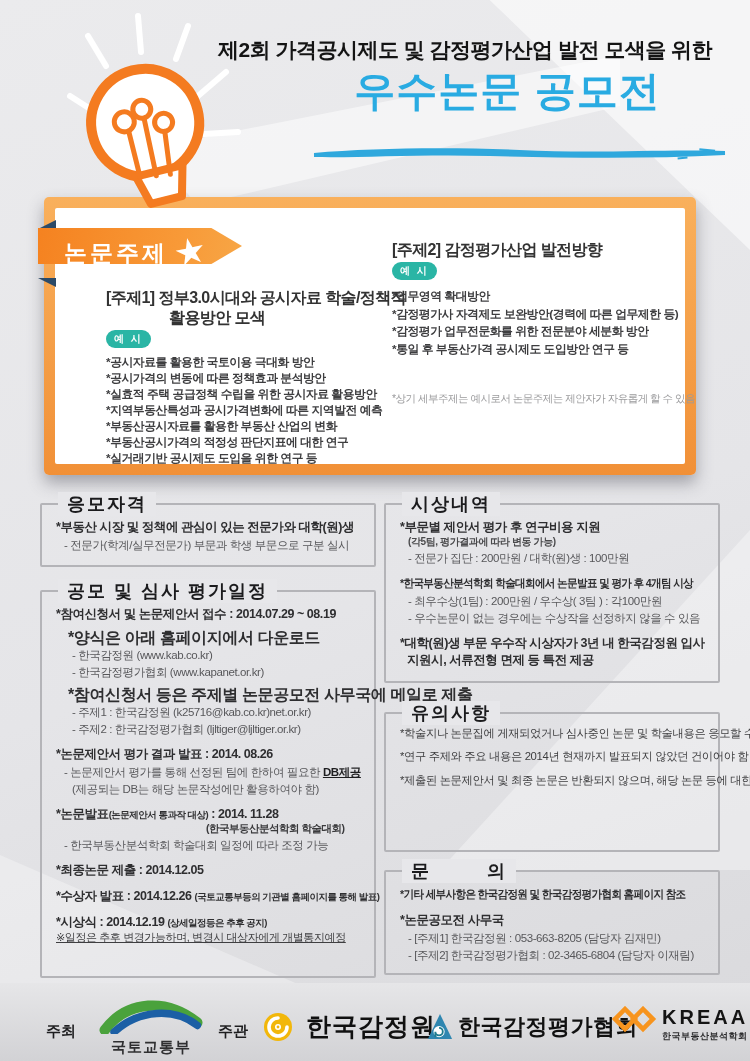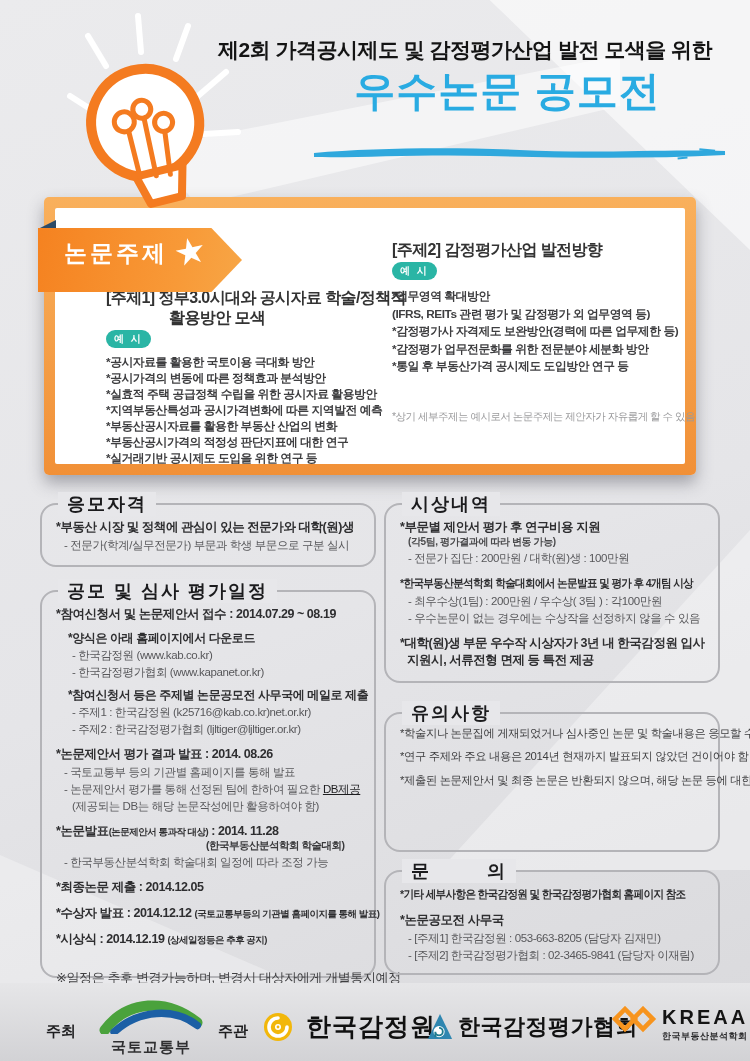--- a/index.html
+++ b/index.html
@@ -25,21 +25,21 @@
   .brush{left:312px;top:146px;width:415px;height:16px;}
   
   .obox{left:44px;top:197px;width:652px;height:278px;border-radius:5px;
         background:linear-gradient(180deg,#f9b05c 0%,#f19037 100%);
         box-shadow:0 8px 16px rgba(80,80,90,.45);}
   .obox-inner{position:absolute;left:11px;top:11px;right:11px;bottom:11px;
               background:#fff;border-radius:2px;}
   .fold{position:absolute;width:18px;height:9px;background:#2c4a67;}
   .fold.top{left:38px;top:220px;clip-path:polygon(0 100%,100% 0,100% 100%);}
   .fold.bot{left:38px;top:278px;clip-path:polygon(0 0,100% 0,100% 100%);}
-  .ribbon{left:38px;top:228px;width:204px;height:64px;z-index:5;
+  .ribbon{left:38px;top:228px;width:204px;height:36px;z-index:5;
           background:linear-gradient(100deg,#f58220 0%,#f89a38 70%,#f7a646 100%);
           clip-path:polygon(0 0,85% 0,100% 50%,85% 100%,0 100%);
           box-shadow:0 3px 6px rgba(120,60,0,.3);}
   .ribbon-label{position:absolute;left:26px;top:0;line-height:50px;color:#fff;
                 font-size:23px;font-weight:800;letter-spacing:3px;}
   .ribbon-star{position:absolute;right:36px;top:3px;color:#fff;font-size:36px;
                transform:rotate(-12deg);}
   .tcol{position:absolute;}
   .t1{left:106px;top:288px;width:284px;}
   .t2{left:392px;top:240px;width:300px;}
@@ -47,37 +47,37 @@
   .theading .l2{padding-left:63px;}
   .badge{display:inline-block;background:#2ab5a5;color:#fff;
          font-size:10px;font-weight:700;padding:2px 8px;border-radius:9px;letter-spacing:2px;}
   .tlist{margin-top:6px;}
   .t2 .tlist{margin-top:8px;}
   .titem{font-size:11.8px;font-weight:600;color:#3e3e40;line-height:16px;
          letter-spacing:-0.45px;white-space:nowrap;}
   .t2 .titem{line-height:17.5px;}
   .footnote{margin-top:34px;font-size:10.5px;color:#9a9a9c;letter-spacing:-0.5px;white-space:nowrap;}
   
-  .fbox{position:absolute;border:2px solid #b4b4b8;border-radius:16px;}
+  .fbox{position:absolute;border:2px solid #b4b4b8;border-radius:2px;}
   .legend{position:absolute;top:-13px;left:16px;background:#e7e7ea;padding:0 9px;
           font-size:18px;font-weight:800;color:#1b1b1d;letter-spacing:2px;white-space:pre;}
   .fcontent{position:absolute;left:14px;right:8px;top:7px;}
   .ln{white-space:nowrap;}
   .ln span{white-space:pre;}
   .main{font-weight:700;font-size:12.5px;color:#2e2e30;margin-top:8px;letter-spacing:-0.45px;line-height:15px;}
   .gap{margin-top:11px;}
-  .main2{font-weight:700;font-size:12px;color:#2e2e30;margin-top:9px;padding-left:12px;letter-spacing:-0.4px;line-height:14px;}
+  .main2{font-weight:700;font-size:16px;color:#2e2e30;margin-top:9px;padding-left:12px;letter-spacing:-0.4px;line-height:14px;}
   .sub{font-weight:400;font-size:11.5px;color:#57575a;margin-top:3px;padding-left:8px;letter-spacing:-0.4px;line-height:14px;}
   .sub2{padding-left:16px;}
   .tiny{font-size:9.5px;font-weight:600;letter-spacing:-0.5px;}
-  .db{text-decoration:underline;font-weight:400;color:#1e1e20;}
+  .db{text-decoration:underline;font-weight:700;color:#1e1e20;}
   .dateplace{font-size:10.5px;font-weight:700;color:#3a3a3c;padding-left:150px;margin-top:0;letter-spacing:-0.5px;line-height:13px;}
   .tinyline{font-size:10px;font-weight:600;color:#4a4a4c;padding-left:8px;margin-top:0;letter-spacing:-0.4px;line-height:13px;}
   .maincont{font-weight:700;font-size:12.5px;color:#2e2e30;padding-left:7px;margin-top:2px;letter-spacing:-0.45px;line-height:15px;}
-  .note{font-size:13px;font-weight:500;color:#3f3f41;margin-top:24px;letter-spacing:-0.4px;line-height:14px;}
+  .note{font-size:11px;font-weight:500;color:#3f3f41;margin-top:0;letter-spacing:-0.4px;line-height:14px;text-decoration:underline;}
   .para{white-space:normal;font-size:11.3px;font-weight:500;color:#3c3c3e;margin-top:7px;line-height:1.45;letter-spacing:-0.35px;}
   .fit{font-size:11.5px;letter-spacing:-0.7px;transform:scaleX(.92);transform-origin:left center;}
   
   .footer{left:0;top:983px;width:750px;height:78px;
           background:linear-gradient(180deg,#e6e6e8 0%,#d2d2d5 100%);}
   .flabel{font-size:15px;font-weight:800;color:#1d1d1f;}
   .gov-name{font-size:15px;font-weight:700;color:#2f2f31;letter-spacing:1px;}
   .kab-name{font-size:25px;font-weight:800;color:#101010;letter-spacing:1px;}
   .kapa-name{font-size:22px;font-weight:800;color:#101010;letter-spacing:0.5px;}
   .kreaa-name{font-size:20px;font-weight:700;color:#141414;letter-spacing:3px;}
@@ -149,21 +149,20 @@
         <div class="titem"><span>*부동산공시가격의 적정성 판단지표에 대한 연구</span></div>
         <div class="titem"><span>*실거래기반 공시제도 도입을 위한 연구 등</span></div>
       </div>
   </div>
 
   <div class="tcol t2">
     <div class="theading">[주제2] 감정평가산업 발전방향</div>
     <span class="badge">예 시</span>
     <div class="tlist">
         <div class="titem"><span>*업무영역 확대방안</span></div>
-        <div class="titem"><span>(IFRS, REITs 관련 평가 및 감정평가 외 업무영역 등)</span></div>
         <div class="titem"><span>*감정평가사 자격제도 보완방안(경력에 따른 업무제한 등)</span></div>
         <div class="titem"><span>*감정평가 업무전문화를 위한 전문분야 세분화 방안</span></div>
         <div class="titem"><span>*통일 후 부동산가격 공시제도 도입방안 연구 등</span></div>
       </div>
     <div class="footnote">*상기 세부주제는 예시로서 논문주제는 제안자가 자유롭게 할 수 있음</div>
   </div>
 
   <div class="fbox" style="left:40px;top:503px;width:332px;height:60px;">
     <div class="legend">응모자격</div>
     <div class="fcontent">
@@ -176,28 +175,27 @@
     <div class="legend">공모 및 심사 평가일정</div>
     <div class="fcontent">
         <div class="ln main"><span>*참여신청서 및 논문제안서 접수 : 2014.07.29 ~ 08.19</span></div>
         <div class="ln main2"><span>*양식은 아래 홈페이지에서 다운로드</span></div>
         <div class="ln sub sub2"><span>- 한국감정원 (www.kab.co.kr)</span></div>
         <div class="ln sub sub2"><span>- 한국감정평가협회 (www.kapanet.or.kr)</span></div>
         <div class="ln main2 gap"><span>*참여신청서 등은 주제별 논문공모전 사무국에 메일로 제출</span></div>
         <div class="ln sub sub2"><span>- 주제1 : 한국감정원 (k25716@kab.co.kr)net.or.kr)</span></div>
         <div class="ln sub sub2"><span>- 주제2 : 한국감정평가협회 (ljltiger@ljltiger.or.kr)</span></div>
         <div class="ln main gap"><span>*논문제안서 평가 결과 발표 : 2014. 08.26</span></div>
-        <div class="ln sub"><span>- 국토교통부 등의 기관별 홈페이지를 통해 발표</span></div>
         <div class="ln sub"><span>- 논문제안서 평가를 통해 선정된 팀에 한하여 필요한 </span><span class="db">DB제공</span></div>
         <div class="ln sub sub2"><span>(제공되는 DB는 해당 논문작성에만 활용하여야 함)</span></div>
         <div class="ln main gap"><span>*논문발표</span><span class="tiny">(논문제안서 통과작 대상)</span><span> : 2014. 11.28</span></div>
         <div class="ln dateplace"><span>(한국부동산분석학회 학술대회)</span></div>
         <div class="ln sub"><span>- 한국부동산분석학회 학술대회 일정에 따라 조정 가능</span></div>
         <div class="ln main gap"><span>*최종논문 제출 : 2014.12.05</span></div>
-        <div class="ln main gap"><span>*수상자 발표 : 2014.12.12 </span><span class="tiny">(국토교통부등의 기관별 홈페이지를 통해 발표)</span></div>
+        <div class="ln main gap"><span>*수상자 발표 : 2014.12.26 </span><span class="tiny">(국토교통부등의 기관별 홈페이지를 통해 발표)</span></div>
         <div class="ln main gap"><span>*시상식 : 2014.12.19 </span><span class="tiny">(상세일정등은 추후 공지)</span></div>
         <div class="ln note"><span>※일정은 추후 변경가능하며, 변경시 대상자에게 개별통지예정</span></div>
       </div>
   </div>
 
   <div class="fbox" style="left:384px;top:503px;width:332px;height:176px;">
     <div class="legend">시상내역</div>
     <div class="fcontent">
         <div class="ln main"><span>*부문별 제안서 평가 후 연구비용 지원</span></div>
         <div class="ln tinyline"><span>(각5팀, 평가결과에 따라 변동 가능)</span></div>
@@ -218,21 +216,21 @@
         <div class="ln para"><span>*제출된 논문제안서 및 최종 논문은 반환되지 않으며, 해당 논문 등에 대한 저작권은  국토교통부에  귀속됨. 다만, 논문 저자는 주최 및 주관기관과 협의하여 타 학술지에 게재 또는 투고할 수 있음</span></div>
       </div>
   </div>
 
   <div class="fbox" style="left:384px;top:870px;width:332px;height:101px;">
     <div class="legend">문        의</div>
     <div class="fcontent">
         <div class="ln main fit"><span>*기타 세부사항은 한국감정원 및 한국감정평가협회 홈페이지 참조</span></div>
         <div class="ln main gap"><span>*논문공모전 사무국</span></div>
         <div class="ln sub gap"><span>- [주제1] 한국감정원 : 053-663-8205 (담당자 김재민)</span></div>
-        <div class="ln sub"><span>- [주제2] 한국감정평가협회 : 02-3465-9841 (담당자 이재림)</span></div>
+        <div class="ln sub"><span>- [주제2] 한국감정평가협회 : 02-3465-6804 (담당자 이재림)</span></div>
       </div>
   </div>
 
   <div class="abs footer"></div>
 
   <div class="abs flabel" style="left:46px;top:1022px;">주최</div>
 
   <div class="abs" style="left:96px;top:996px;width:110px;text-align:center;">
     <svg width="104" height="38" viewBox="0 0 110 40">
       <path d="M6 36 C 30 4, 72 2, 104 28" stroke="#4aa23c" stroke-width="11" fill="none" stroke-linecap="round"></path>

